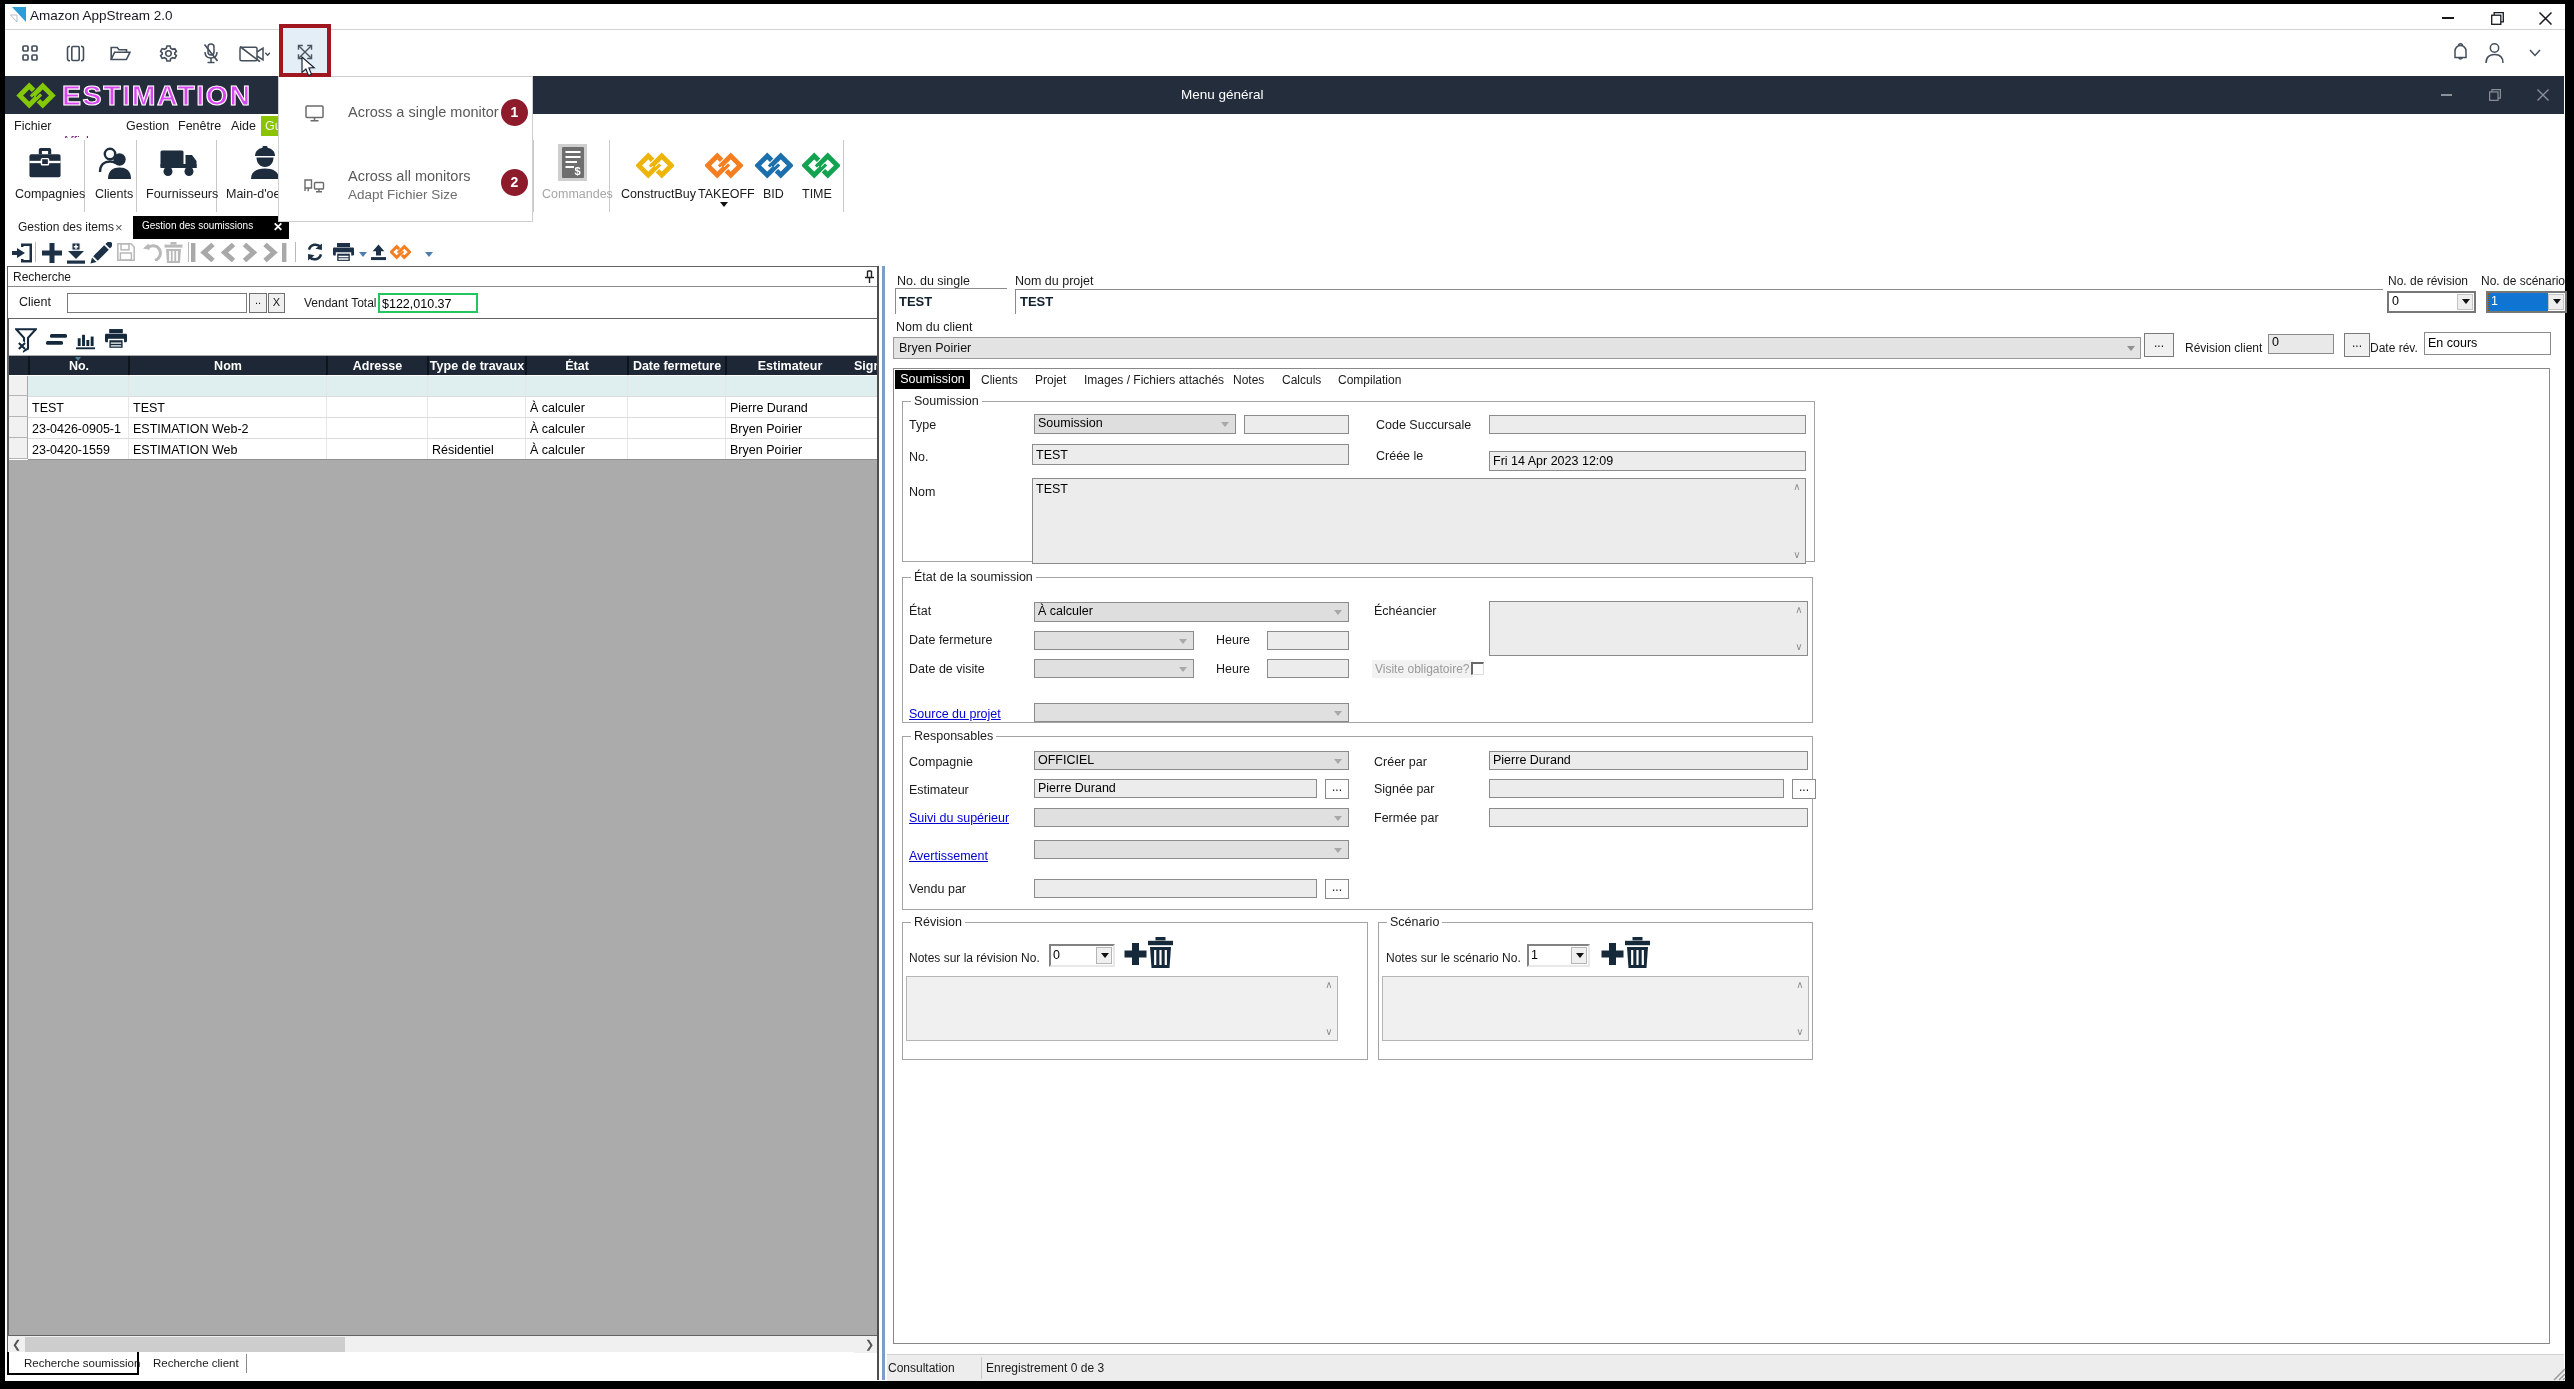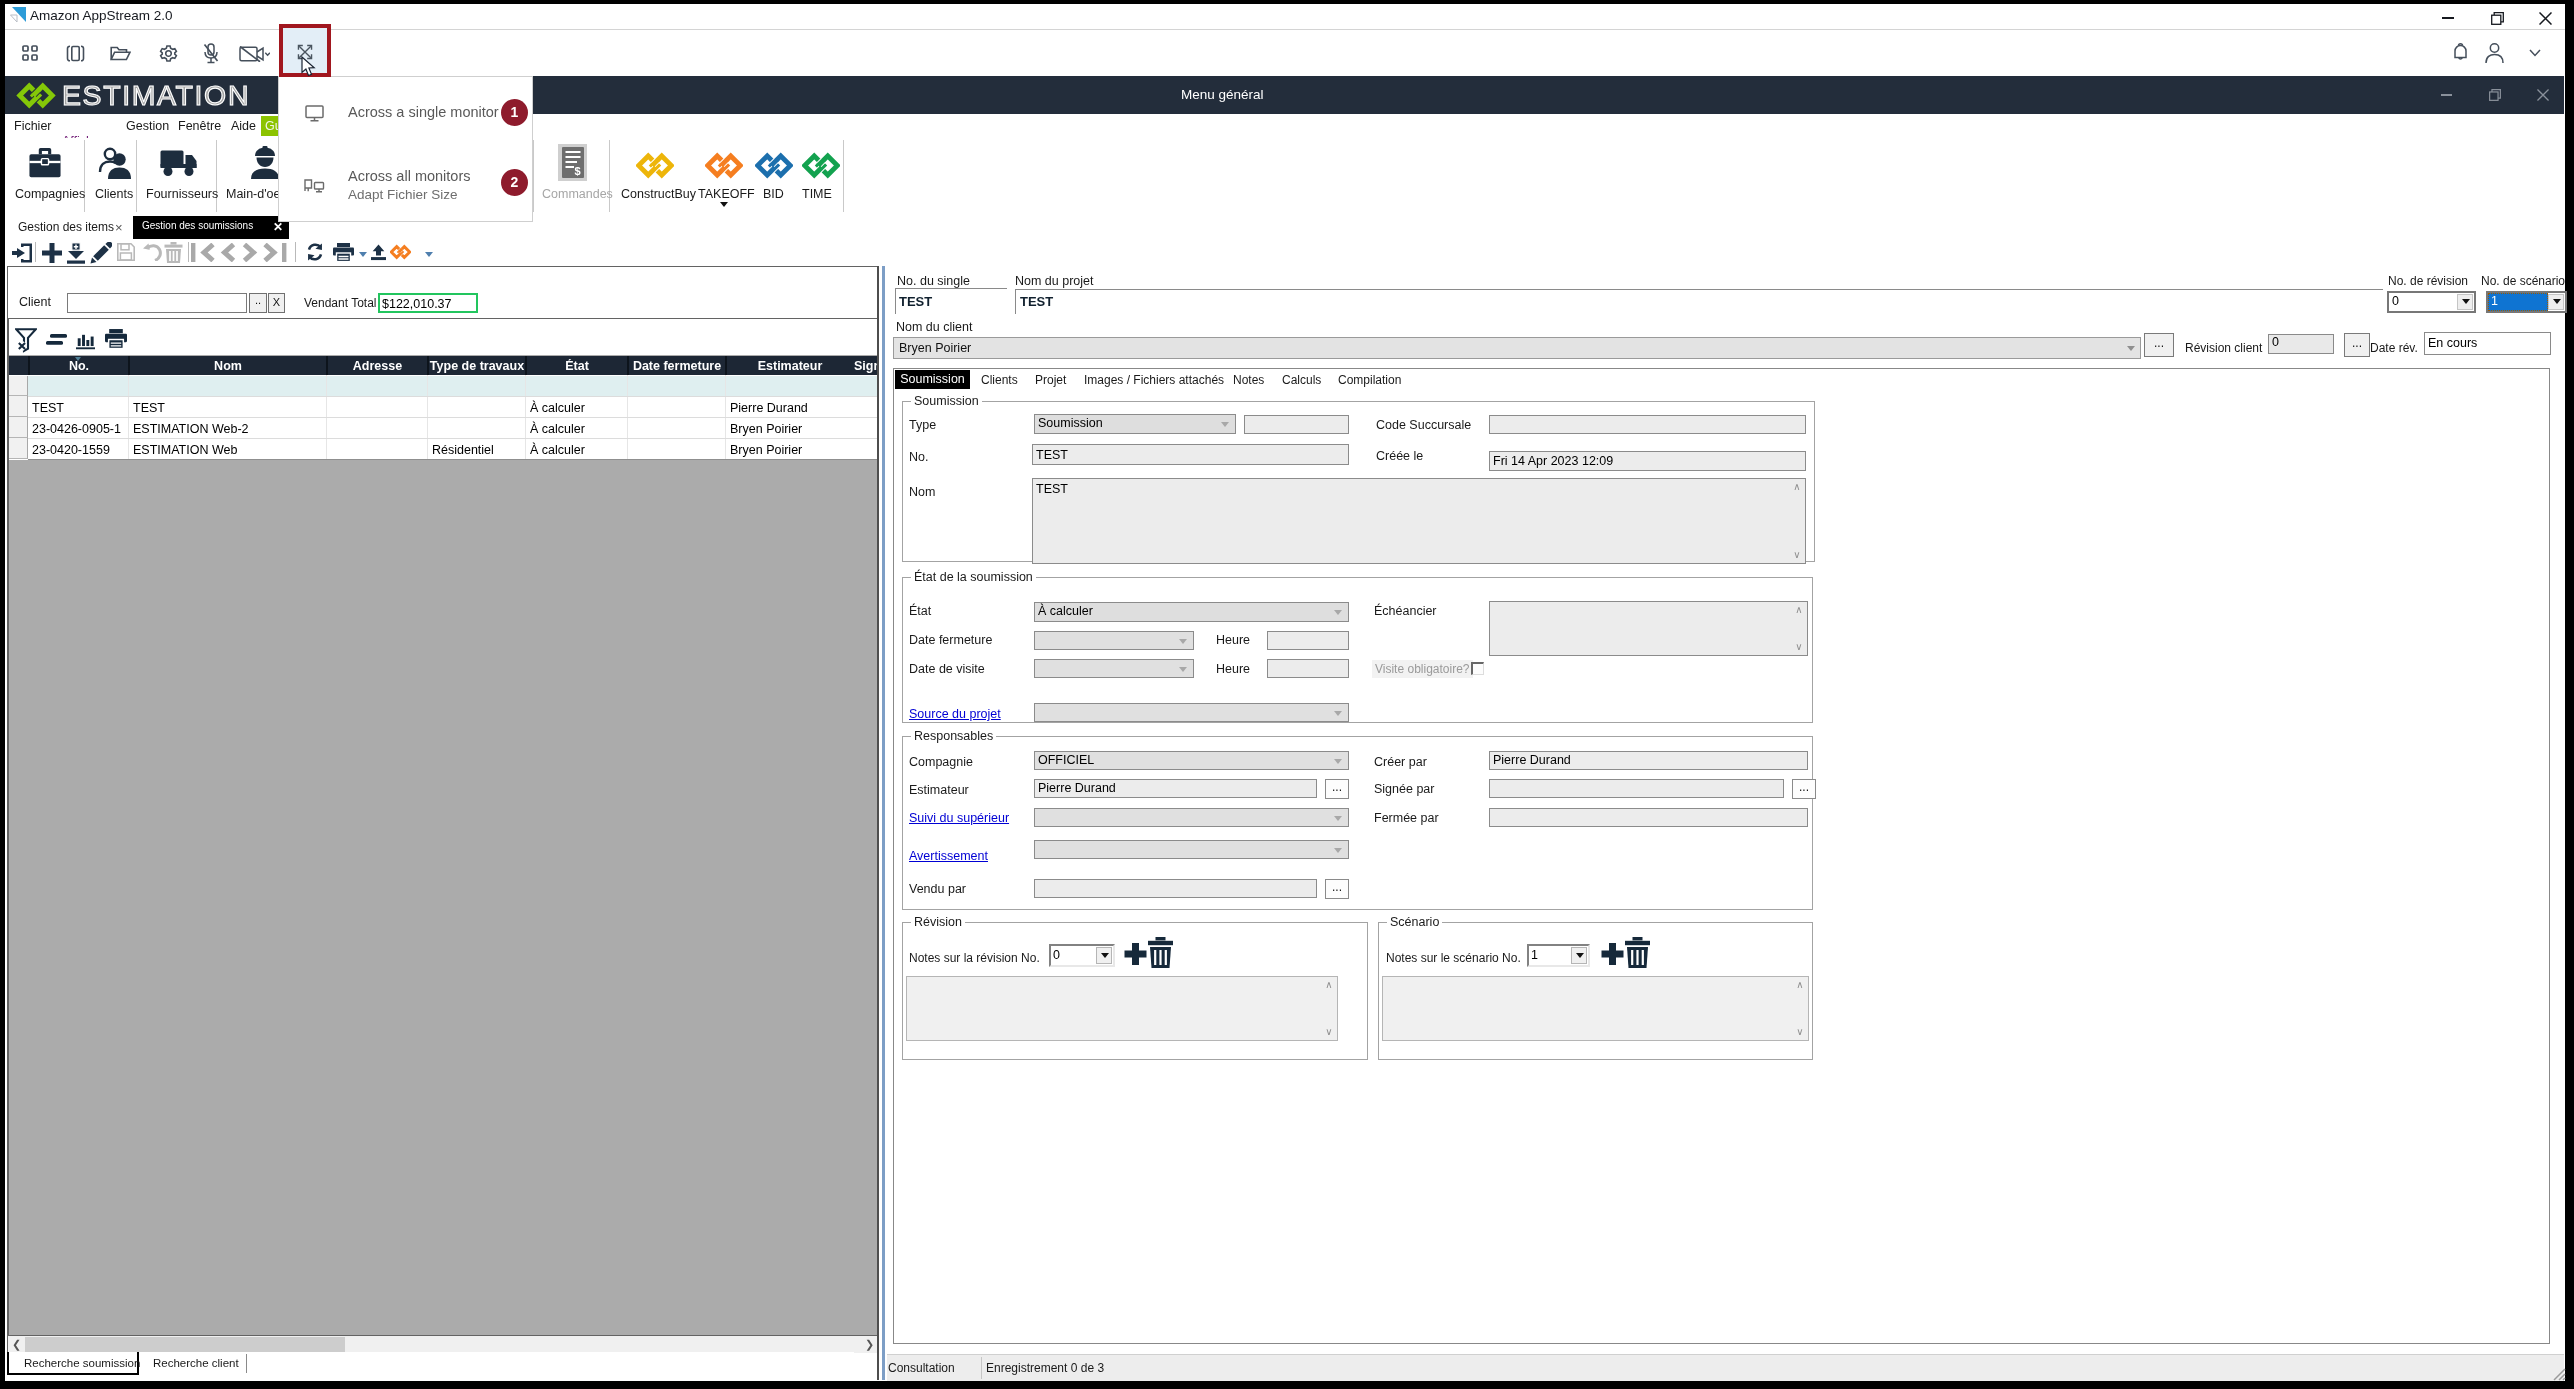--- a/index.html
+++ b/index.html
@@ -123,21 +123,21 @@
 <div class="abs" id="estbar" style="left:5px;top:76px;width:2559px;height:38px;background:#232d3b;">
   <svg class="abs" style="left:9px;top:6px;" width="44" height="27" viewBox="0 0 66 48">
     <g fill="none" stroke="#85c808" stroke-width="8.5">
       <path d="M28 24 L45 7 L62 24 L45 41 Z"></path>
       <path d="M4 24 L21 7 L38 24 L21 41 Z" stroke="#232d3b" stroke-width="12"></path>
       <path d="M4 24 L21 7 L38 24 L21 41 Z"></path>
       <path d="M36.5 15.5 L29.5 22.5" stroke="#232d3b" stroke-width="12"></path>
       <path d="M38 14 L28 24" stroke="#85c808"></path>
     </g>
   </svg>
-  <div class="abs" style="left:57px;top:3px;font-size:28.5px;font-weight:normal;color:#a3a3a3;letter-spacing:1.6px;-webkit-text-stroke:1.1px #fff;">ESTIMATION</div>
+  <div class="abs" style="left:57px;top:3px;font-size:28.5px;font-weight:bold;color:#d946ef;letter-spacing:1.6px;-webkit-text-stroke:1.1px #fff;">ESTIMATION</div>
   <div class="abs" style="left:1176px;top:11px;font-size:13.5px;color:#fff;">Menu général</div>
   <div class="abs" style="left:2436px;top:18px;width:11px;height:1.5px;background:#8a919b;"></div>
   <svg class="abs" style="left:2484px;top:13px;" width="12" height="12" viewBox="0 0 13 13">
     <path d="M3.2 3.2 L3.2 0.7 L12.3 0.7 L12.3 9.8 L9.8 9.8" fill="none" stroke="#8a919b" stroke-width="1.3"></path>
     <rect x="0.7" y="3.2" width="9.1" height="9.1" fill="#232d3b" stroke="#8a919b" stroke-width="1.3"></rect>
   </svg>
   <svg class="abs" style="left:2532px;top:13px;" width="12" height="12" viewBox="0 0 13 13">
     <path d="M0.5 0.5 L12.5 12.5 M12.5 0.5 L0.5 12.5" stroke="#8a919b" stroke-width="1.4"></path>
   </svg>
 </div>
@@ -359,20 +359,28 @@
       <path d="M38 14 L28 24" stroke="#f57e20"></path>
     </g>
   </svg>
   <div class="carr" style="left:420px;top:13px;border-top-color:#4f7fae;"></div>
 </div>
 
 <div class="abs" id="leftpanel" style="left:5px;top:266px;width:877px;height:1114px;background:#fff;">
 
   <div class="abs" style="left:2px;top:0px;width:872px;height:1086px;border:1px solid #636363;box-sizing:border-box;"></div>
 
+  <div class="abs" style="left:3px;top:1px;width:869px;height:20px;background:#fff;border-bottom:1px solid #8a8a8a;box-sizing:border-box;">
+    <div class="abs" style="left:5px;top:3px;font-size:12px;color:#1a1a1a;">Recherche</div>
+    <svg class="abs" style="left:856px;top:3px;" width="11" height="14" viewBox="0 0 11 14">
+      <g stroke="#222" stroke-width="1.4" fill="none">
+        <path d="M3.5 1 L7.5 1 M3.5 1 L3.5 7 M7.5 1 L7.5 7 M1 7.5 L10 7.5 M5.5 7.5 L5.5 13"></path>
+      </g>
+    </svg>
+  </div>
 
   <div class="abs" style="left:14px;top:29px;font-size:12.5px;color:#1a1a1a;">Client</div>
   <div class="abs" style="left:62px;top:27px;width:180px;height:20px;background:#fff;border:1px solid #7a7a7a;box-sizing:border-box;"></div>
   <div class="abs" style="left:244px;top:27px;width:18px;height:20px;background:#f0f0f0;border:1px solid #707070;box-sizing:border-box;font-size:11px;text-align:center;line-height:12px;color:#111;">..</div>
   <div class="abs" style="left:263px;top:27px;width:17px;height:20px;background:#f0f0f0;border:1px solid #707070;box-sizing:border-box;font-size:11px;text-align:center;line-height:17px;color:#111;">X</div>
   <div class="abs" style="left:299px;top:30px;font-size:12px;color:#1a1a1a;">Vendant Total</div>
   <div class="abs" style="left:373px;top:27px;width:100px;height:20px;background:#fff;border:2px solid #22c55e;box-sizing:border-box;font-size:12.5px;padding:2px 0 0 2px;">$122,010.37</div>
 
   <div class="abs" style="left:3px;top:52px;width:870px;height:1033px;border:1px solid #636363;border-bottom:none;box-sizing:border-box;background:#ababab;">
 

